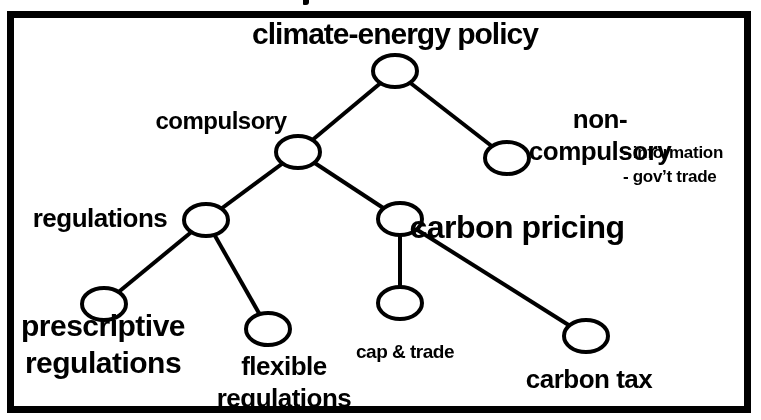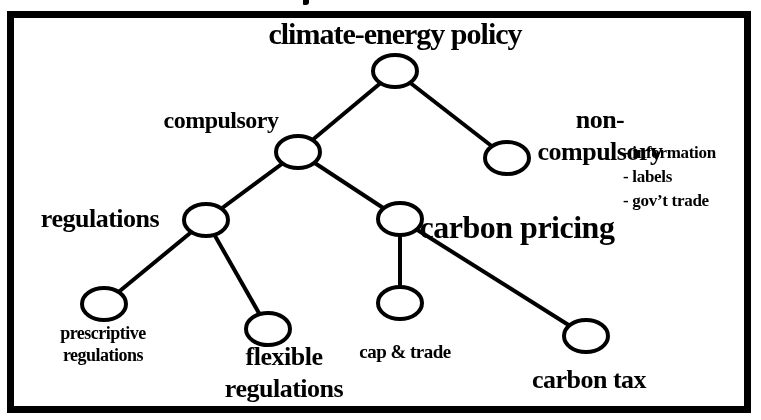--- a/index.html
+++ b/index.html
@@ -6,21 +6,21 @@
     margin: 0;
     padding: 0;
     background: #ffffff;
   }
   #canvas {
     position: relative;
     width: 761px;
     height: 420px;
     background: #ffffff;
     overflow: hidden;
-    font-family: Liberation Serif, serif;
+    font-family: Liberation Sans, sans-serif;
   }
   #frame {
     position: absolute;
     left: 7px;
     top: 11px;
     width: 744px;
     height: 402px;
     border: 7px solid #000000;
     box-sizing: border-box;
   }
@@ -85,25 +85,24 @@
       <ellipse cx="268" cy="329" rx="22" ry="16" fill="#ffffff" stroke="#000000" stroke-width="4"></ellipse>
       <ellipse cx="400" cy="303" rx="22" ry="16" fill="#ffffff" stroke="#000000" stroke-width="4"></ellipse>
       <ellipse cx="586" cy="336" rx="22" ry="16" fill="#ffffff" stroke="#000000" stroke-width="4"></ellipse>
     </svg>
   <div id="labels-layer">
       <div class="node-label" style="left: 395px; top: 16px; font-size: 30px; letter-spacing: -1px;">climate-energy policy</div>
       <div class="node-label" style="left: 221px; top: 106px; font-size: 24px;">compulsory</div>
       <div class="node-label" style="left: 600px; top: 104px; font-size: 26px;">non-compulsory</div>
       <div class="node-label" style="left: 100px; top: 203px; font-size: 26px;">regulations</div>
       <div class="node-label" style="left: 517px; top: 208px; font-size: 32px;">carbon pricing</div>
-      <div class="node-label" style="left: 103px; top: 323px; font-size: 18px;">prescriptive
+      <div class="node-label" style="left: 103px; top: 308px; font-size: 30px;">prescriptive
 regulations</div>
-      <div class="node-label" style="left: 284px; top: 341px; font-size: 26px;">flexible
+      <div class="node-label" style="left: 284px; top: 351px; font-size: 26px;">flexible
 regulations</div>
       <div class="node-label" style="left: 405px; top: 320px; font-size: 19px; margin-top: 20px;">cap &amp; trade</div>
       <div class="node-label" style="left: 589px; top: 364px; font-size: 26px;">carbon tax</div>
       <div class="annotation-list" style="left: 607px; top: 141px; font-size: 17px;">
         <span class="annotation-item">- information</span>
-        <span class="annotation-item">- labels</span>
         <span class="annotation-item">- gov’t trade</span>
       </div>
     </div>
 </div>
 
 </body></html>

